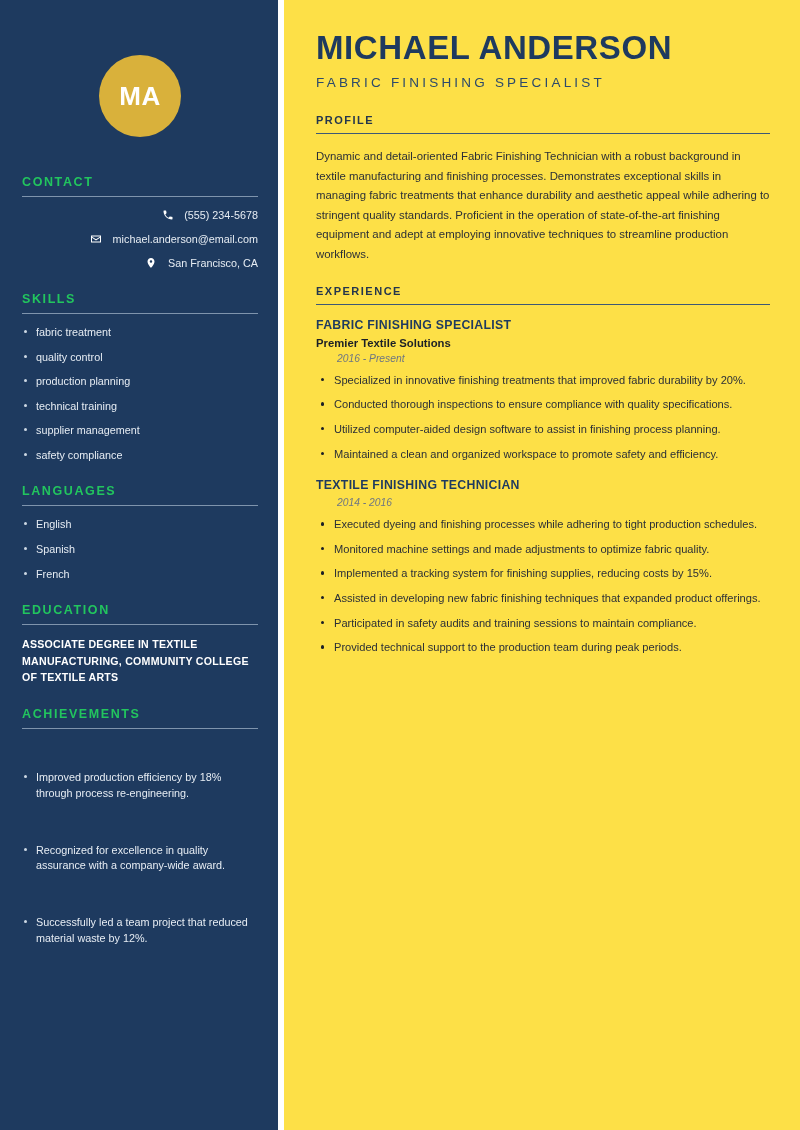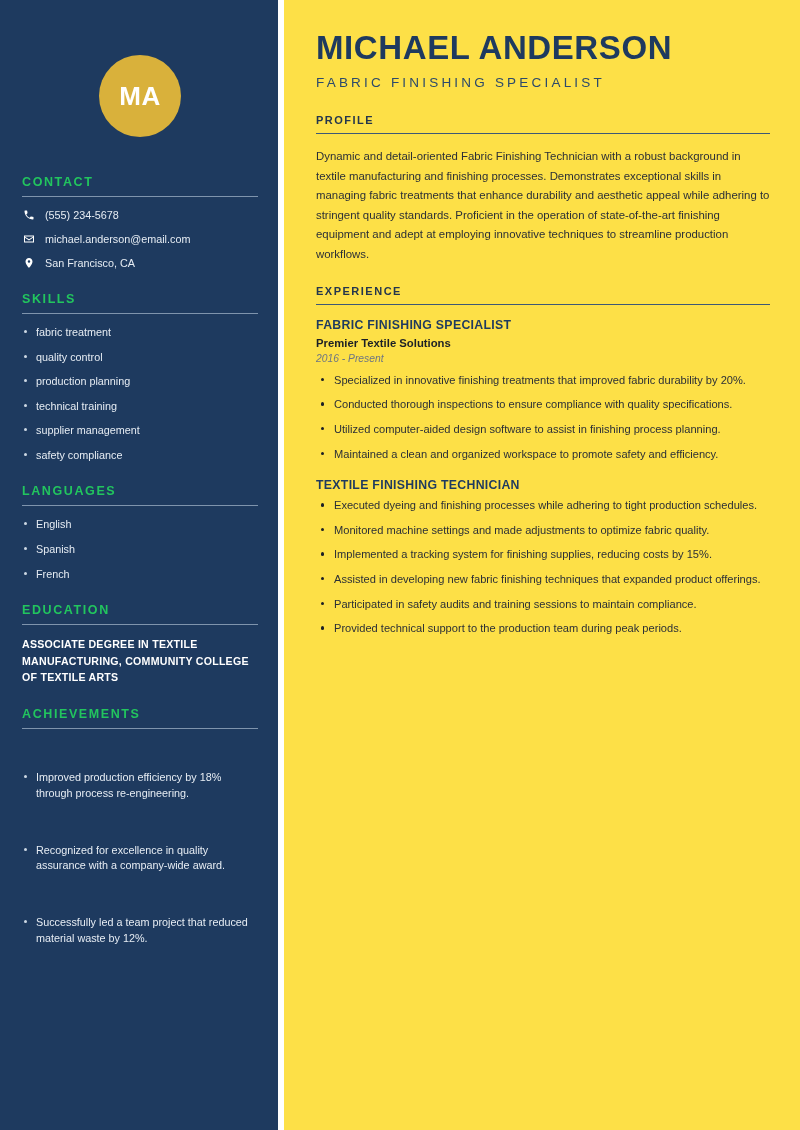--- a/index.html
+++ b/index.html
@@ -72,20 +72,21 @@
   }
 
   .contact-row {
     display: flex;
     align-items: center;
     gap: 10px;
     margin-bottom: 10px;
     font-size: 10.8px;
     color: #e6ecf3;
     line-height: 1.3;
+    justify-content: flex-end;
   }
 
   .contact-icon {
     width: 13px;
     min-width: 13px;
     display: flex;
     align-items: center;
     justify-content: center;
   }
   .contact-icon svg { display: block; }
@@ -195,20 +196,21 @@
     font-weight: bold;
     color: #1b1f26;
     margin-bottom: 4px;
   }
 
   .exp-dates {
     font-size: 10.3px;
     font-style: italic;
     color: #6e7682;
     margin-bottom: 8px;
+    margin-left: 21px;
   }
 
   ul.exp-list {
     list-style: none;
     padding: 0;
   }
   ul.exp-list li {
     position: relative;
     padding-left: 18px;
     margin-bottom: 8px;
@@ -335,20 +337,21 @@
         <ul class="exp-list">
           <li>Specialized in innovative finishing treatments that improved fabric durability by 20%.</li>
           <li>Conducted thorough inspections to ensure compliance with quality specifications.</li>
           <li>Utilized computer-aided design software to assist in finishing process planning.</li>
           <li>Maintained a clean and organized workspace to promote safety and efficiency.</li>
         </ul>
       </div>
 
       <div class="exp-entry">
         <div class="exp-role">TEXTILE FINISHING TECHNICIAN</div>
+        <div class="exp-dates">2014 - 2016</div>
         <ul class="exp-list">
           <li>Executed dyeing and finishing processes while adhering to tight production schedules.</li>
           <li>Monitored machine settings and made adjustments to optimize fabric quality.</li>
           <li>Implemented a tracking system for finishing supplies, reducing costs by 15%.</li>
           <li>Assisted in developing new fabric finishing techniques that expanded product offerings.</li>
           <li>Participated in safety audits and training sessions to maintain compliance.</li>
           <li>Provided technical support to the production team during peak periods.</li>
         </ul>
       </div>
 

